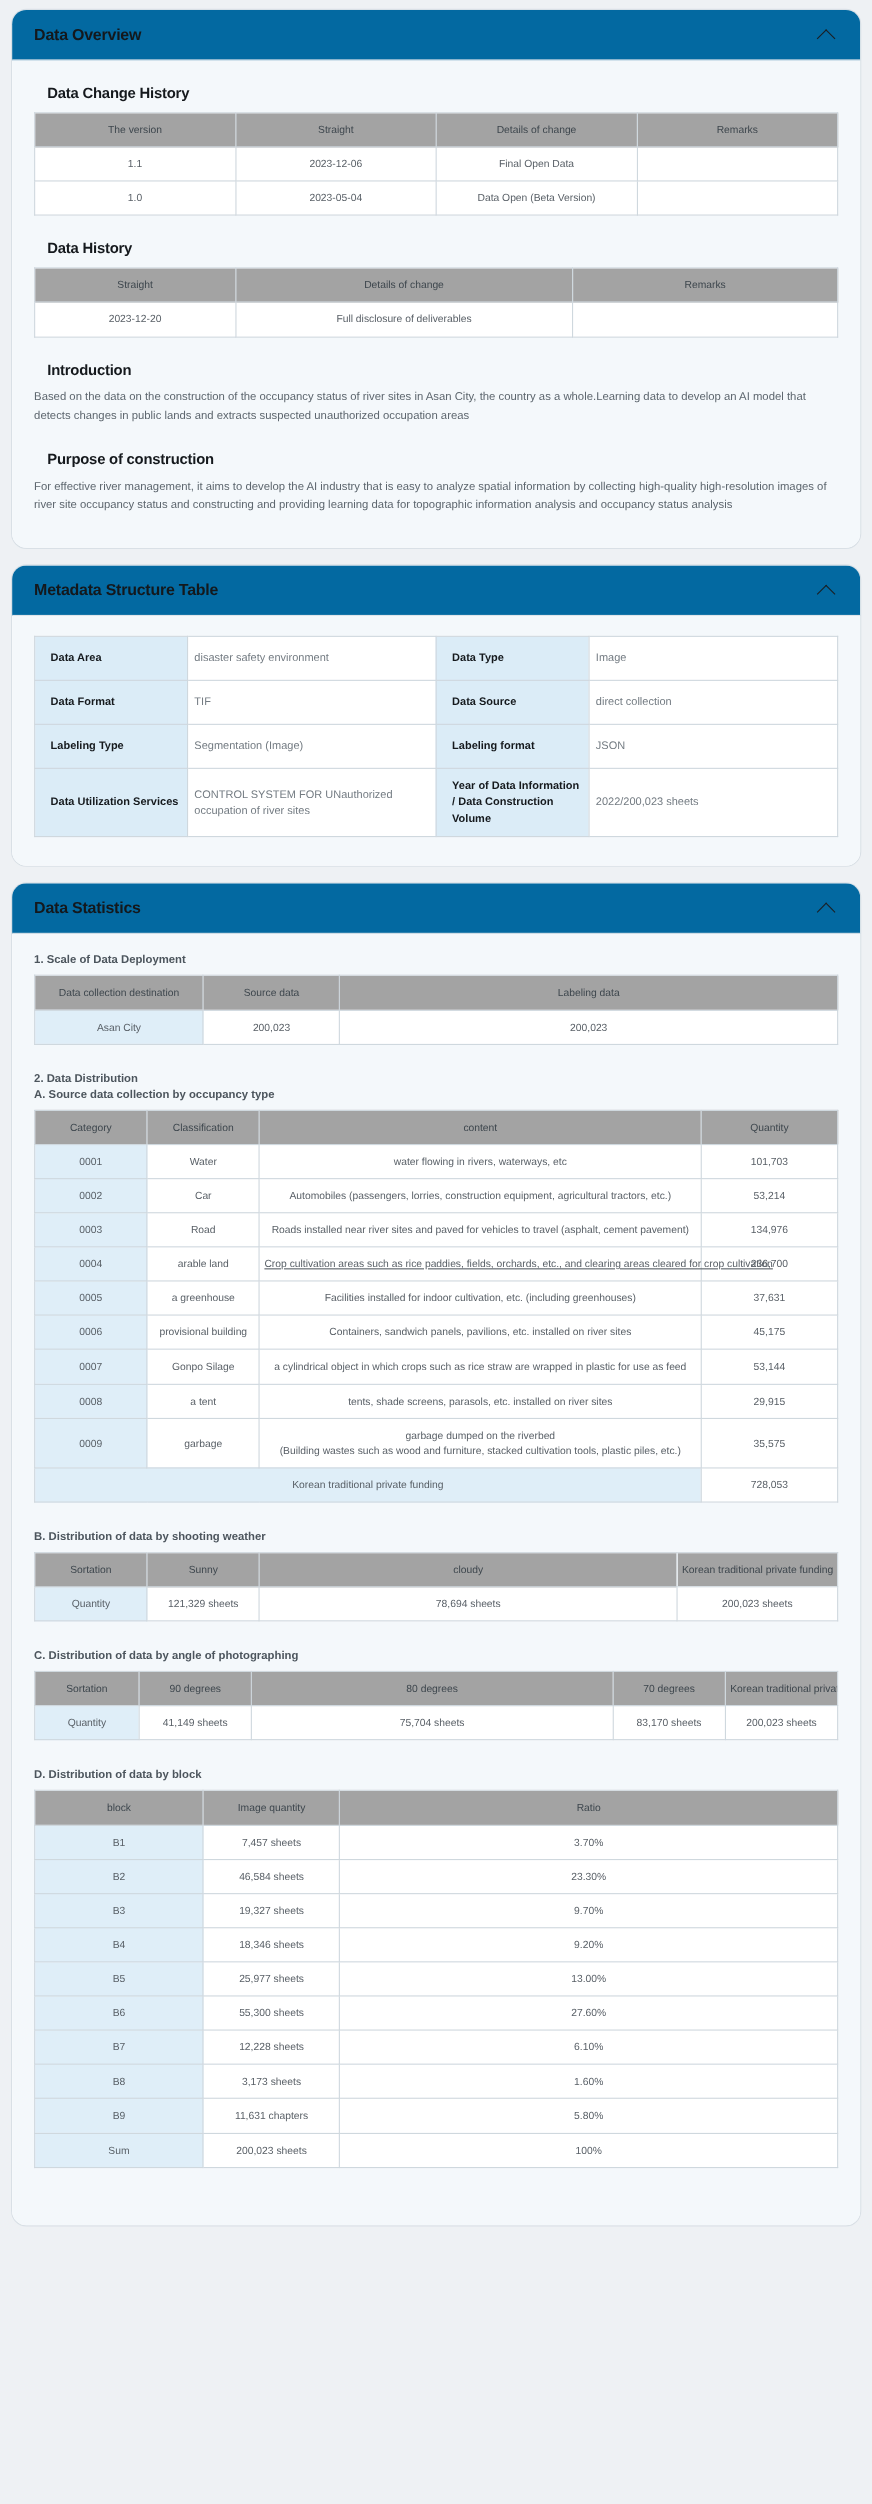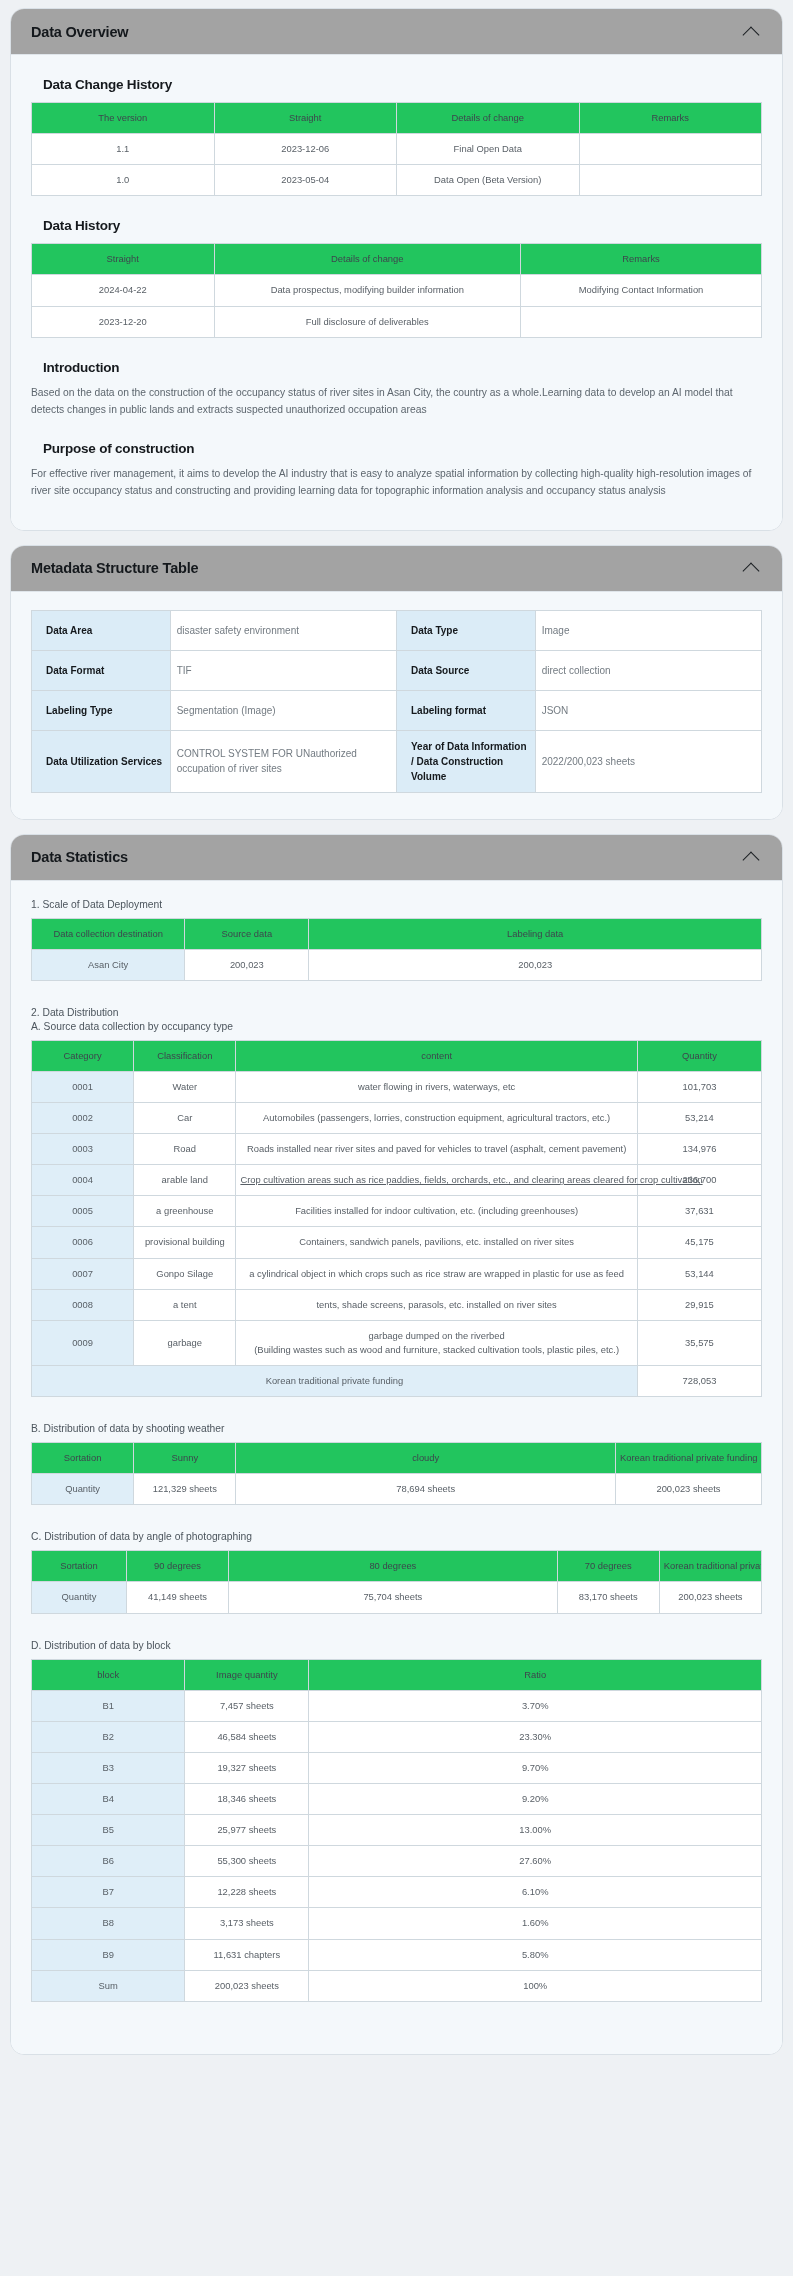--- a/index.html
+++ b/index.html
@@ -22,21 +22,21 @@
     border-radius: 14px;
     margin-bottom: 14px;
     overflow: hidden;
   }
   .panel-head {
     height: 46px;
     display: flex;
     align-items: center;
     justify-content: space-between;
     padding: 16px 20px;
-    background: #a3a3a3;
+    background: #0369a1;
     border-bottom: 1px solid #dfe5ea;
   }
   .panel-title {
     font-size: 14.5px;
     font-weight: bold;
     color: #14181c;
     letter-spacing: -0.2px;
   }
   .chevron {
     width: 20px; height: 20px;
@@ -70,20 +70,21 @@
   p.para {
     margin: 0 0 4px 0;
     font-size: 10.3px;
     line-height: 1.65;
     color: #5d666e;
   }
   .sub-label {
     font-size: 10.3px;
     color: #4c555d;
     margin: 0 0 8px 0;
+    font-weight: bold;
   }
   .sub-label.tight { margin-bottom: 3px; }
   .blockgap { height: 26px; }
 
   
   table.dt {
     width: 100%;
     border-collapse: collapse;
     table-layout: fixed;
     background: #ffffff;
@@ -92,21 +93,21 @@
   table.dt th, table.dt td {
     border: 1px solid #cfd8de;
     font-size: 9.4px;
     font-weight: normal;
     color: #585f66;
     text-align: center;
     padding: 8px 4px;
     line-height: 1.5;
   }
   table.dt th {
-    background: #22c55e;
+    background: #a3a3a3;
     color: #3d464d;
   }
   table.dt td.keycell {
     background: #dbecf7;
     color: #15191d;
     font-weight: bold;
     font-size: 10px;
     text-align: left;
     padding-left: 14px;
   }
@@ -199,25 +200,20 @@
         </colgroup>
       <thead>
         <tr>
           <th>Straight</th>
           <th>Details of change</th>
           <th>Remarks</th>
         </tr>
       </thead>
       <tbody>
         <tr>
-          <td>2024-04-22</td>
-          <td>Data prospectus, modifying builder information</td>
-          <td>Modifying Contact Information</td>
-        </tr>
-        <tr>
           <td>2023-12-20</td>
           <td>Full disclosure of deliverables</td>
           <td></td>
         </tr>
       </tbody>
     </table>
 
     <h3 class="sec sp">Introduction</h3>
     <p class="para">Based on the data on the construction of the occupancy status of river sites in Asan City, the country as a whole.Learning data to develop an AI model that detects changes in public lands and extracts suspected unauthorized occupation areas</p>
 

